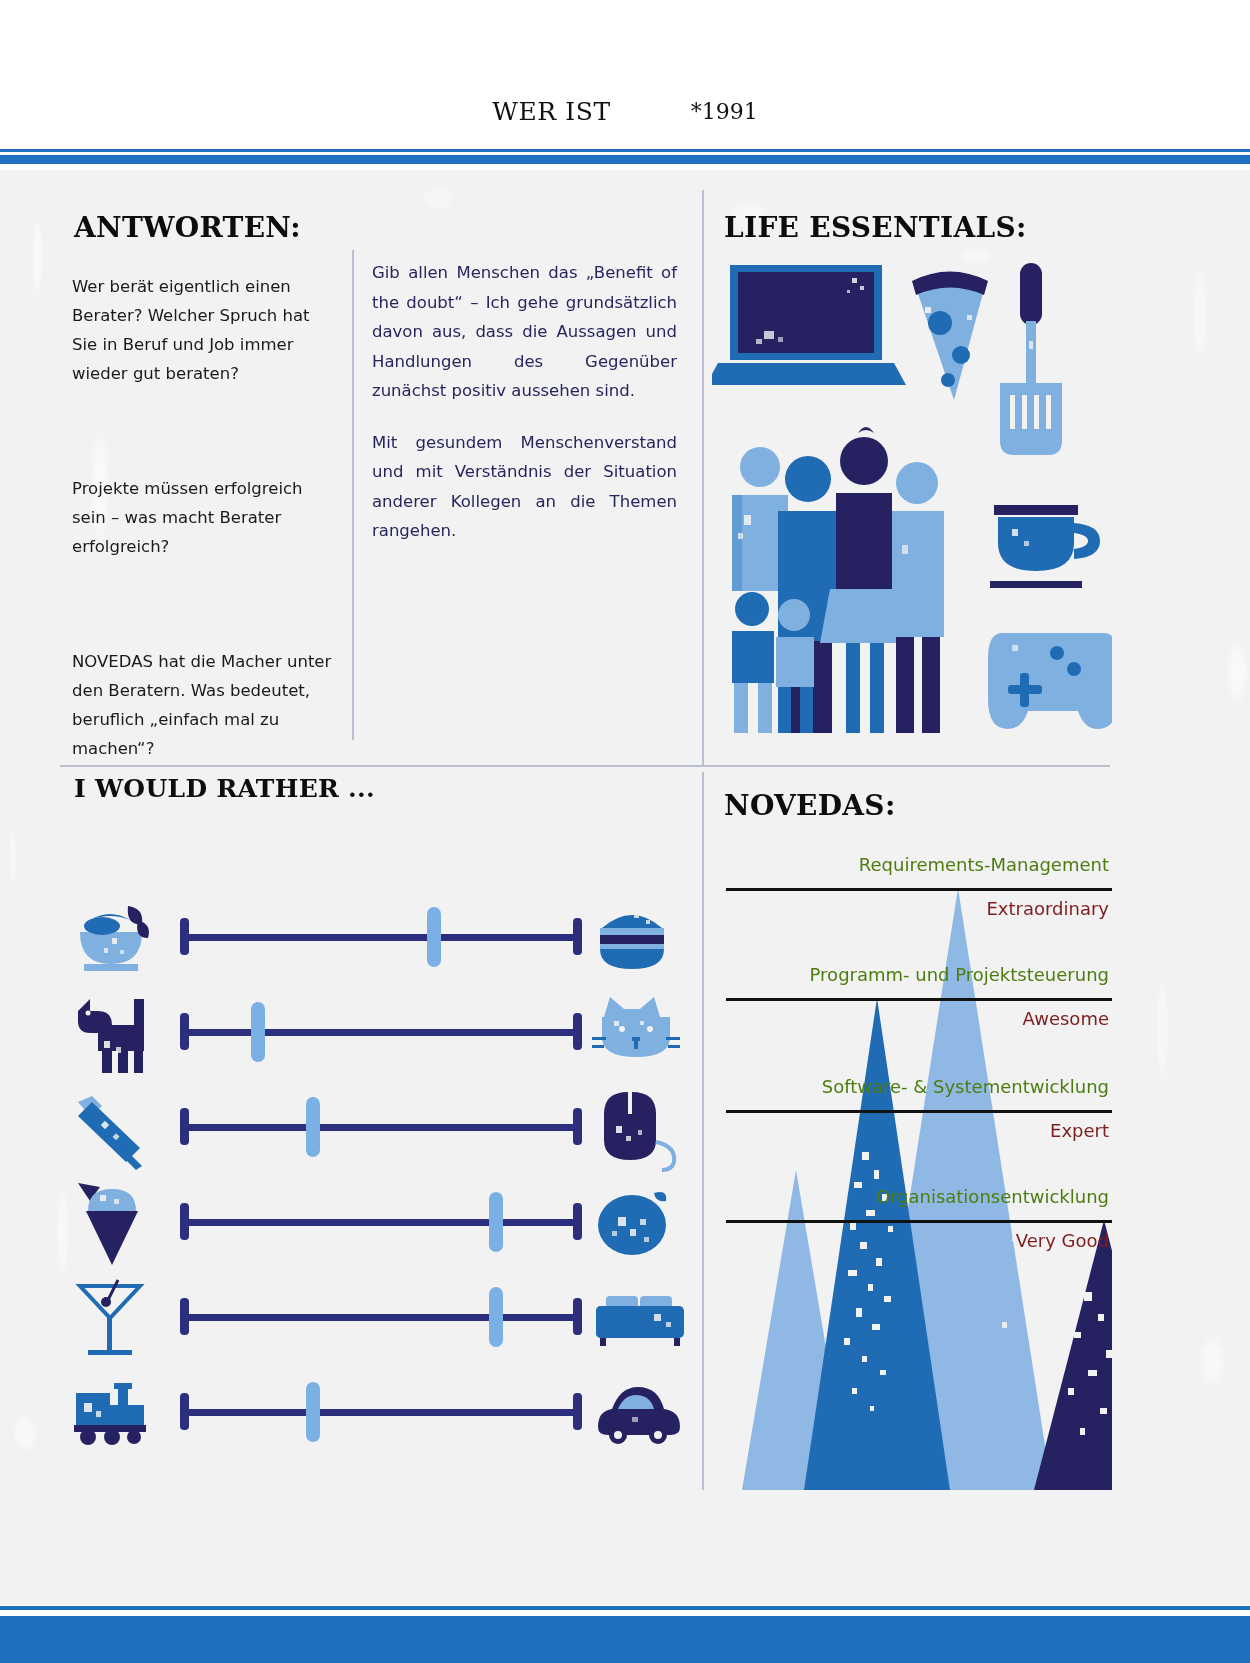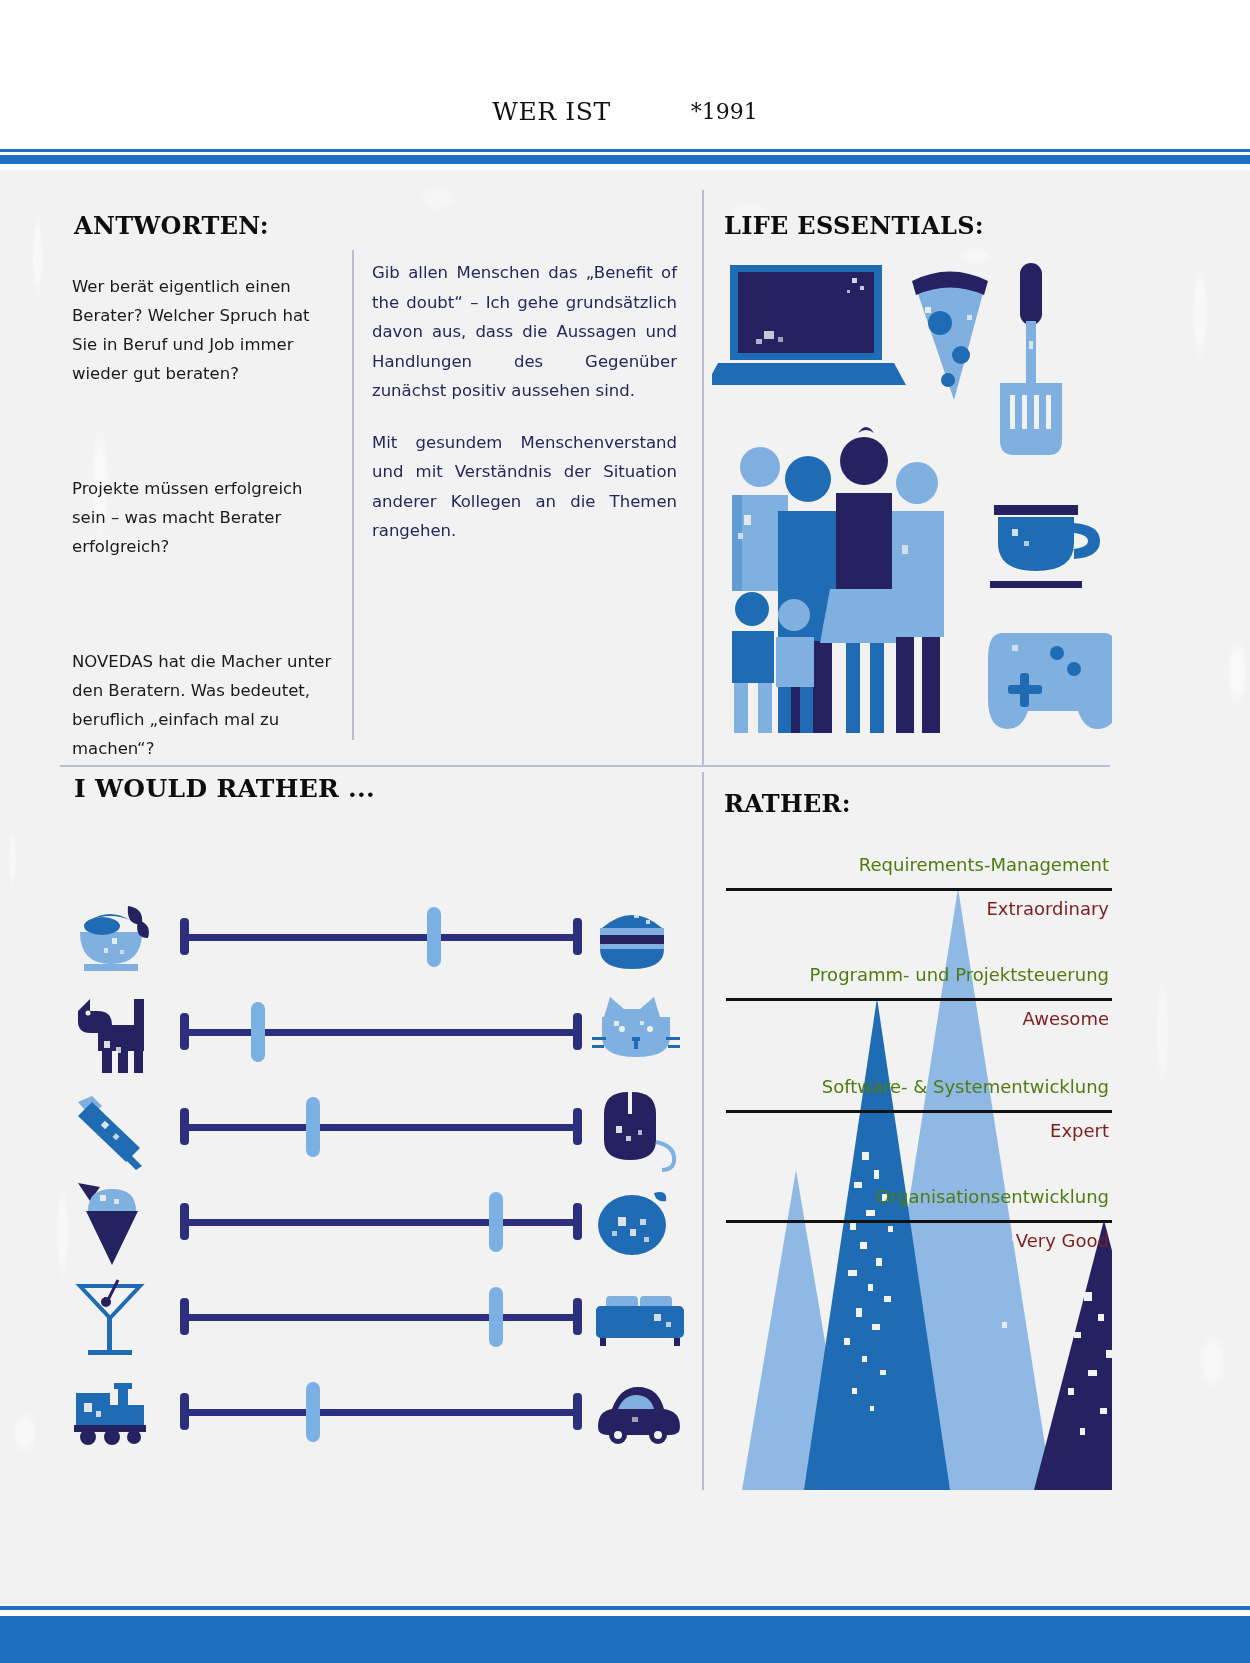--- a/index.html
+++ b/index.html
@@ -72,21 +72,21 @@
   
   .div-v-top  { position:absolute; left:702px; top:190px;  width:2px; height:575px; background:#b9bed0; }
   .div-v-bot  { position:absolute; left:702px; top:772px;  width:2px; height:718px; background:#b9bed0; }
   .div-h      { position:absolute; left:60px;  top:765px;  width:1050px; height:2px; background:#b9bed0; }
   .div-v-mid  { position:absolute; left:352px; top:250px;  width:2px; height:490px; background:#b9bed0; }
 
   
   .sec-title {
     position:absolute;
     font-family:"DejaVu Serif", serif;
-    font-weight:bold; font-size:24px; color:#0d0d0d;
+    font-weight:bold; font-size:28px; color:#0d0d0d;
     letter-spacing:0.3px; white-space:nowrap;
   }
   #t-antworten { left:74px;  top:211px; }
   #t-life      { left:724px; top:211px; }
   #t-rather    { left:74px;  top:774px; font-size:25px; }
   #t-skills    { left:724px; top:789px; }
 
   
   .q-col { position:absolute; left:72px; top:272px; width:262px; }
   .q-block { font-size:16.5px; line-height:29px; color:#1a1a1a; }
@@ -148,21 +148,21 @@
   <div class="grunge"></div>
 
   <div class="div-v-top"></div>
   <div class="div-v-bot"></div>
   <div class="div-h"></div>
   <div class="div-v-mid"></div>
 
   <div class="sec-title" id="t-antworten">ANTWORTEN:</div>
   <div class="sec-title" id="t-life">LIFE ESSENTIALS:</div>
   <div class="sec-title" id="t-rather">I WOULD RATHER ...</div>
-  <div class="sec-title" id="t-skills">RATHER:</div>
+  <div class="sec-title" id="t-skills">NOVEDAS:</div>
 
   <div class="q-col">
     <div class="q-block">Wer berät eigentlich einen Berater? Welcher Spruch hat Sie in Beruf und Job immer wieder gut beraten?</div>
     <div class="q-block">Projekte müssen erfolgreich sein – was macht Berater erfolgreich?</div>
     <div class="q-block">NOVEDAS hat die Macher unter den Beratern. Was bedeutet, beruflich „einfach mal zu machen“?</div>
   </div>
 
   <div class="a-col">
     <div class="a-block">Gib allen Menschen das „Benefit of the doubt“ – Ich gehe grundsätzlich davon aus, dass die Aussagen und Handlungen des Gegenüber zunächst positiv aussehen sind.</div>
     <div class="a-block">Mit gesundem Menschenverstand und mit Verständnis der Situation anderer Kollegen an die Themen rangehen.</div>

